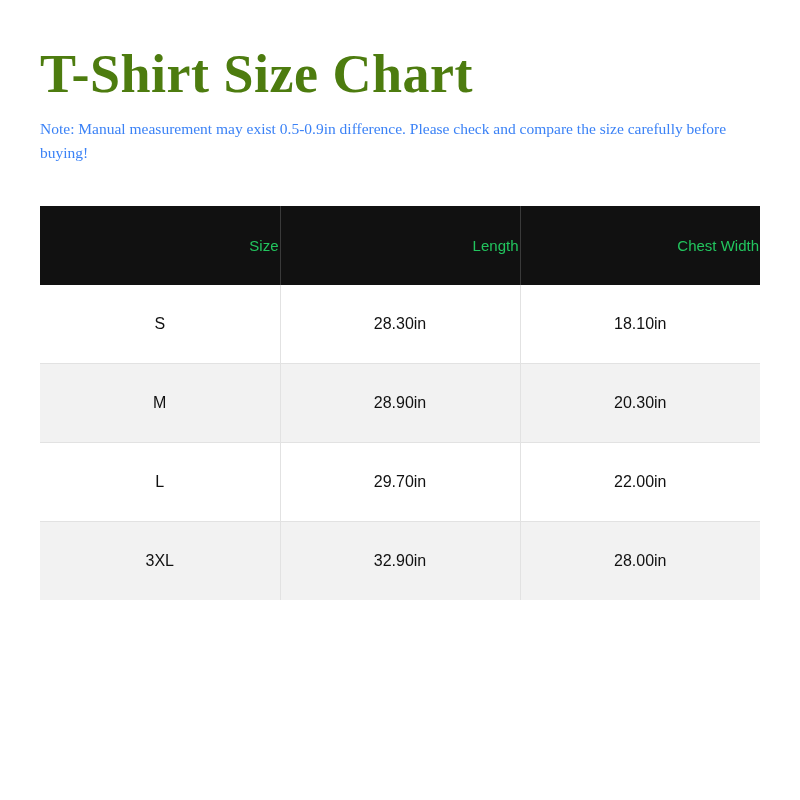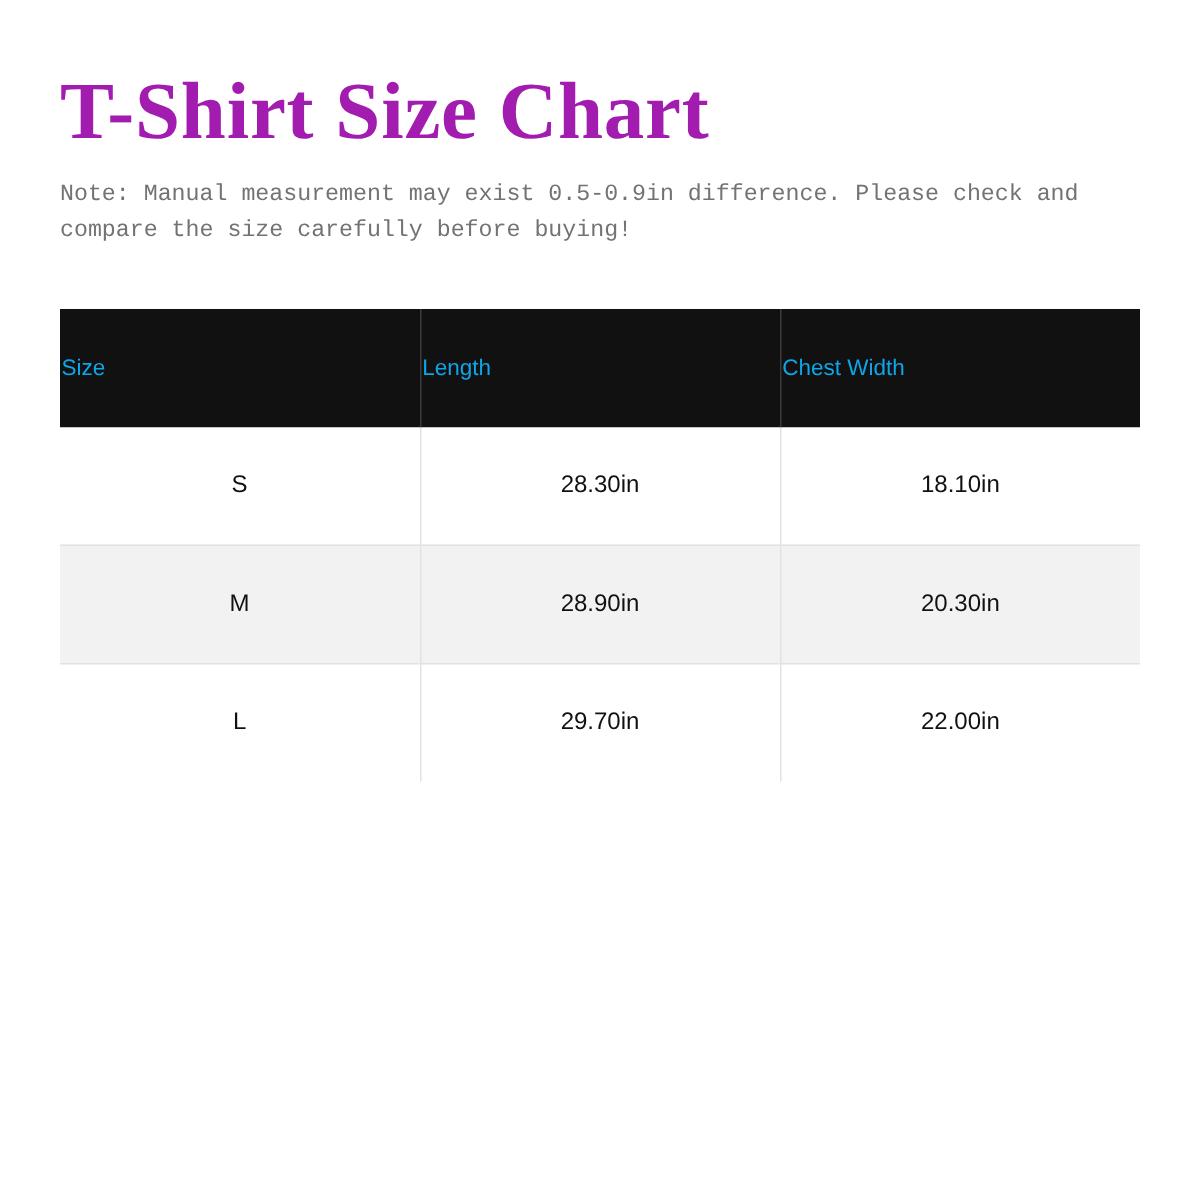--- a/index.html
+++ b/index.html
@@ -21,45 +21,45 @@
     padding: 46px 40px 0 40px;
     position: relative;
   }
   .title {
     font-family: "Liberation Serif", serif;
     font-weight: bold;
     font-size: 54px;
     line-height: 1.05;
     letter-spacing: 0.5px;
     margin: 0 0 14px 0;
-    color: #a21caf;
+    color: #4d7c0f;
   }
   .note {
-    font-family: Liberation Mono, monospace;
+    font-family: Liberation Serif, serif;
     font-size: 15.5px;
     line-height: 1.55;
-    color: #737373;
+    color: #3b82f6;
     max-width: 730px;
     margin: 0;
   }
   .table-wrap {
     margin-top: 41px;
   }
   table.size-chart {
     border-collapse: collapse;
     width: 720px;
     table-layout: fixed;
   }
   table.size-chart th {
     background: #111111;
-    color: #0ea5e9;
+    color: #22c55e;
     font-weight: normal;
     font-size: 15px;
     height: 77px;
-    text-align: left;
+    text-align: right;
     vertical-align: middle;
     border-right: 1px solid #3a3a3a;
   }
   table.size-chart th:last-child {
     border-right: none;
   }
   table.size-chart td {
     height: 76px;
     text-align: center;
     vertical-align: middle;
@@ -116,17 +116,22 @@
         <tr>
           <td>M</td>
           <td>28.90in</td>
           <td>20.30in</td>
         </tr>
         <tr>
           <td>L</td>
           <td>29.70in</td>
           <td>22.00in</td>
         </tr>
+        <tr>
+          <td>3XL</td>
+          <td>32.90in</td>
+          <td>28.00in</td>
+        </tr>
       </tbody>
     </table>
   </div>
 
 </div>
 
 </body></html>

